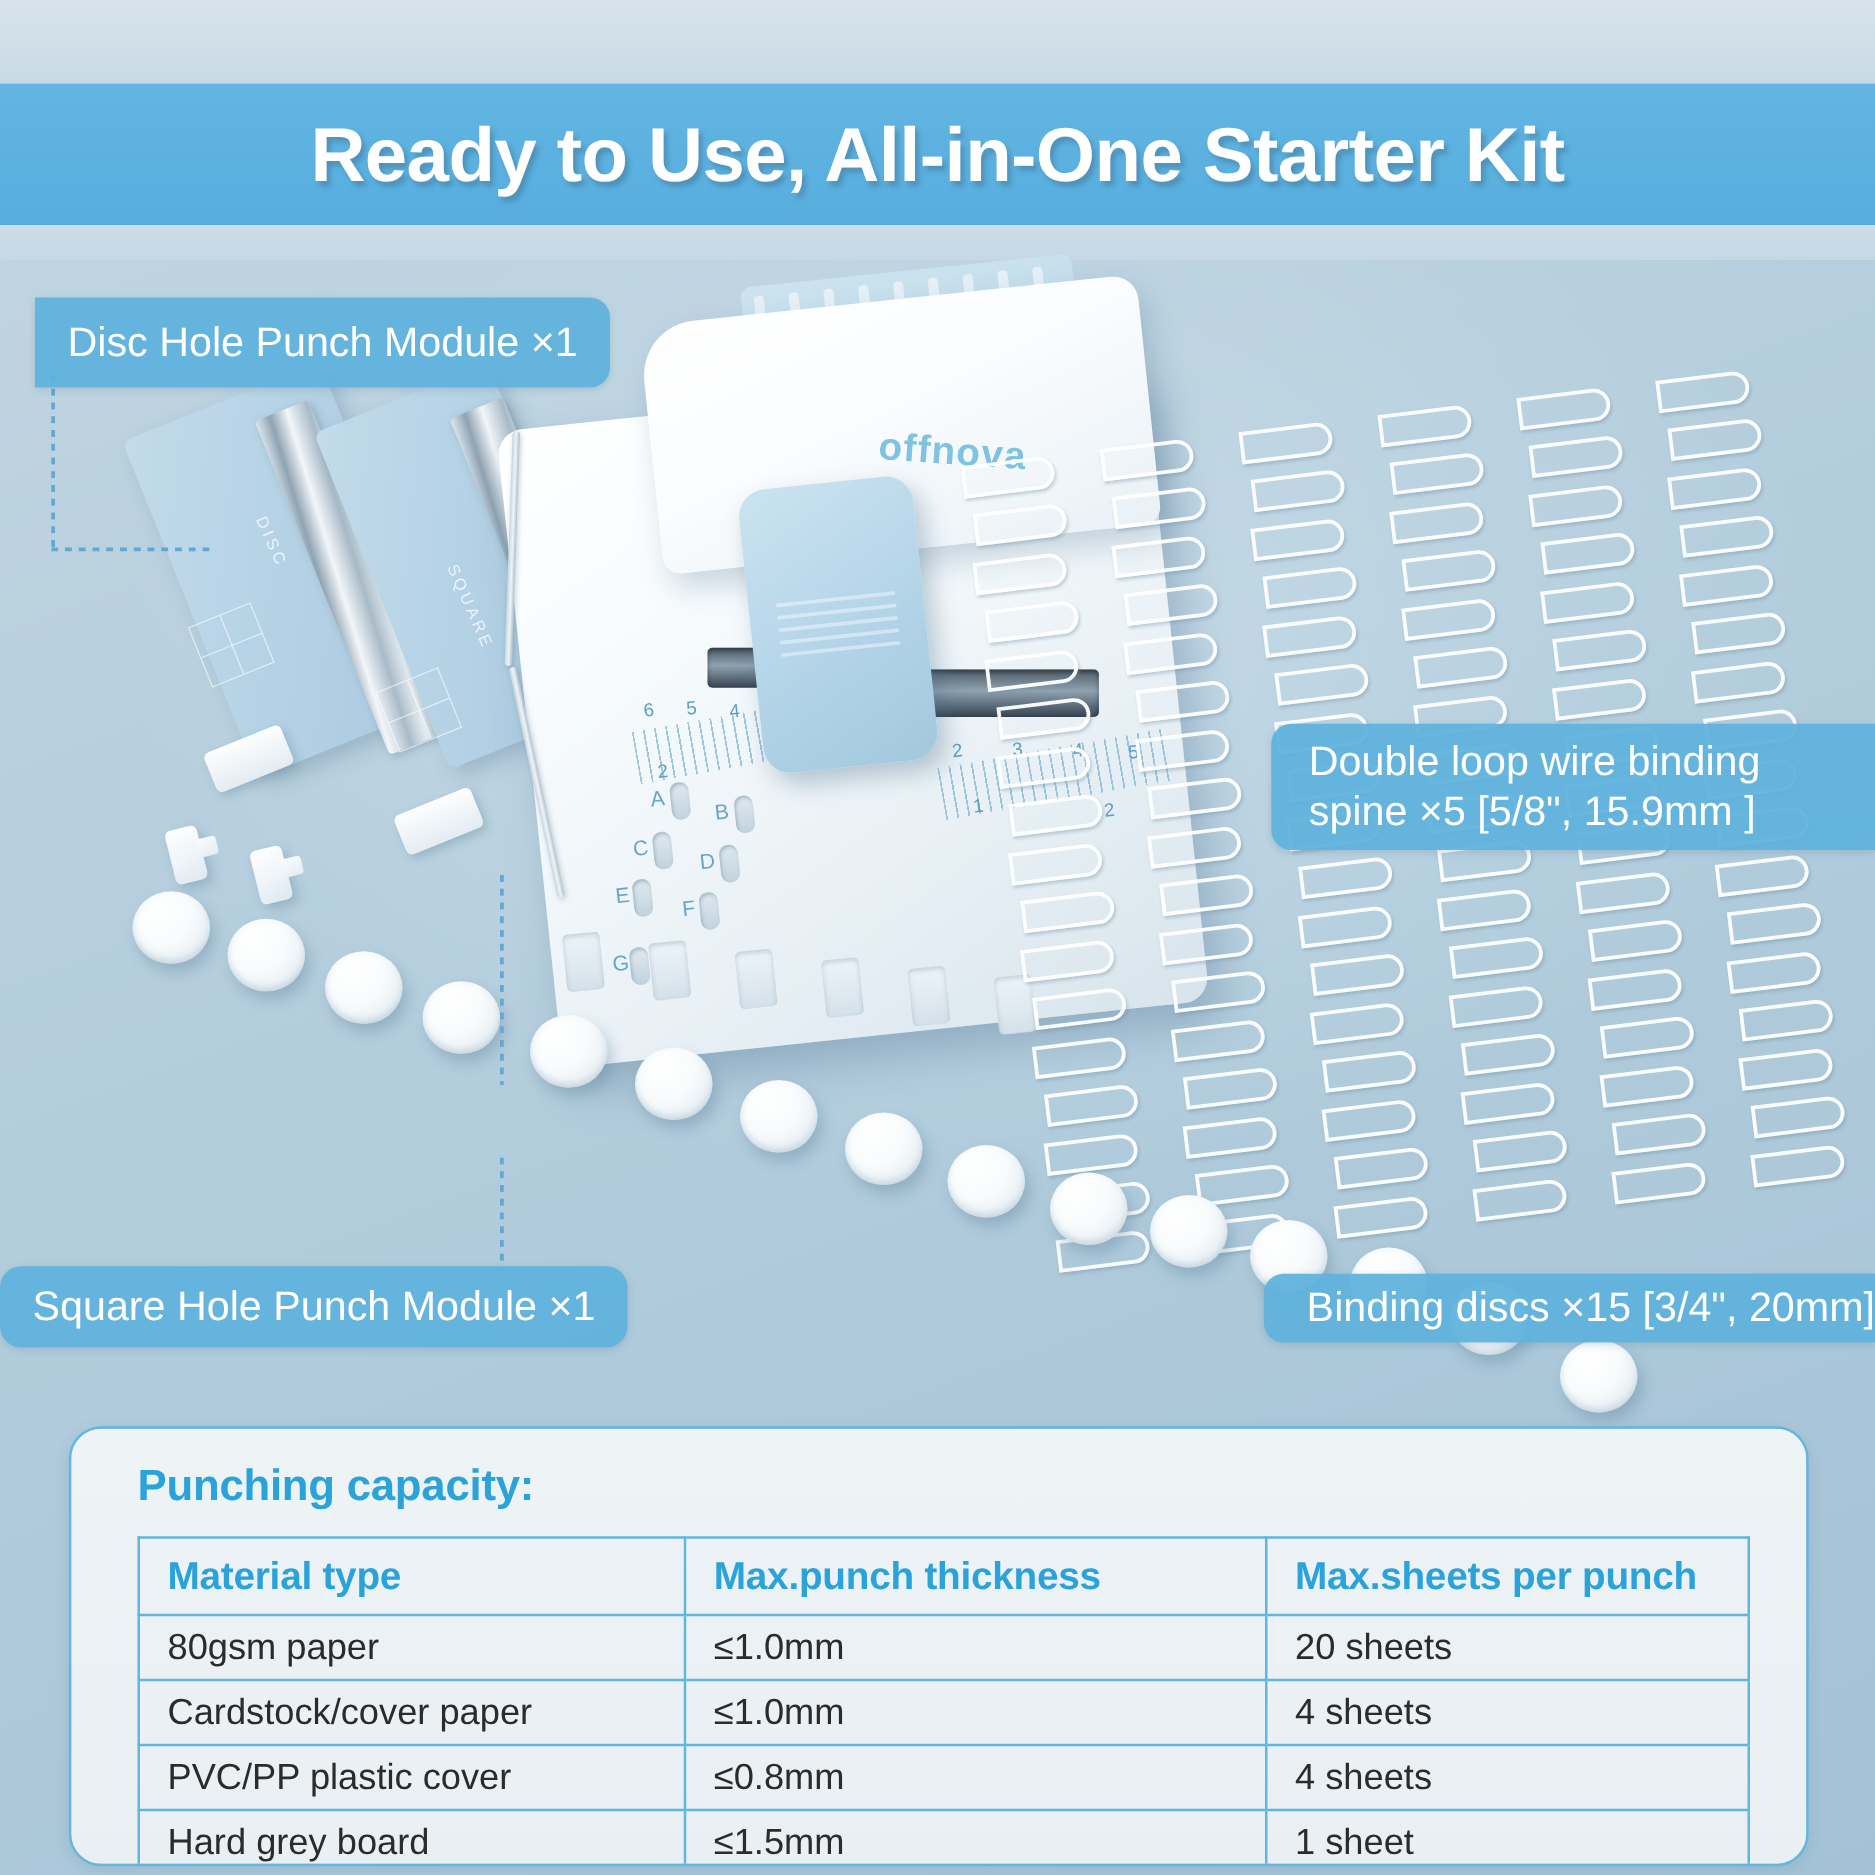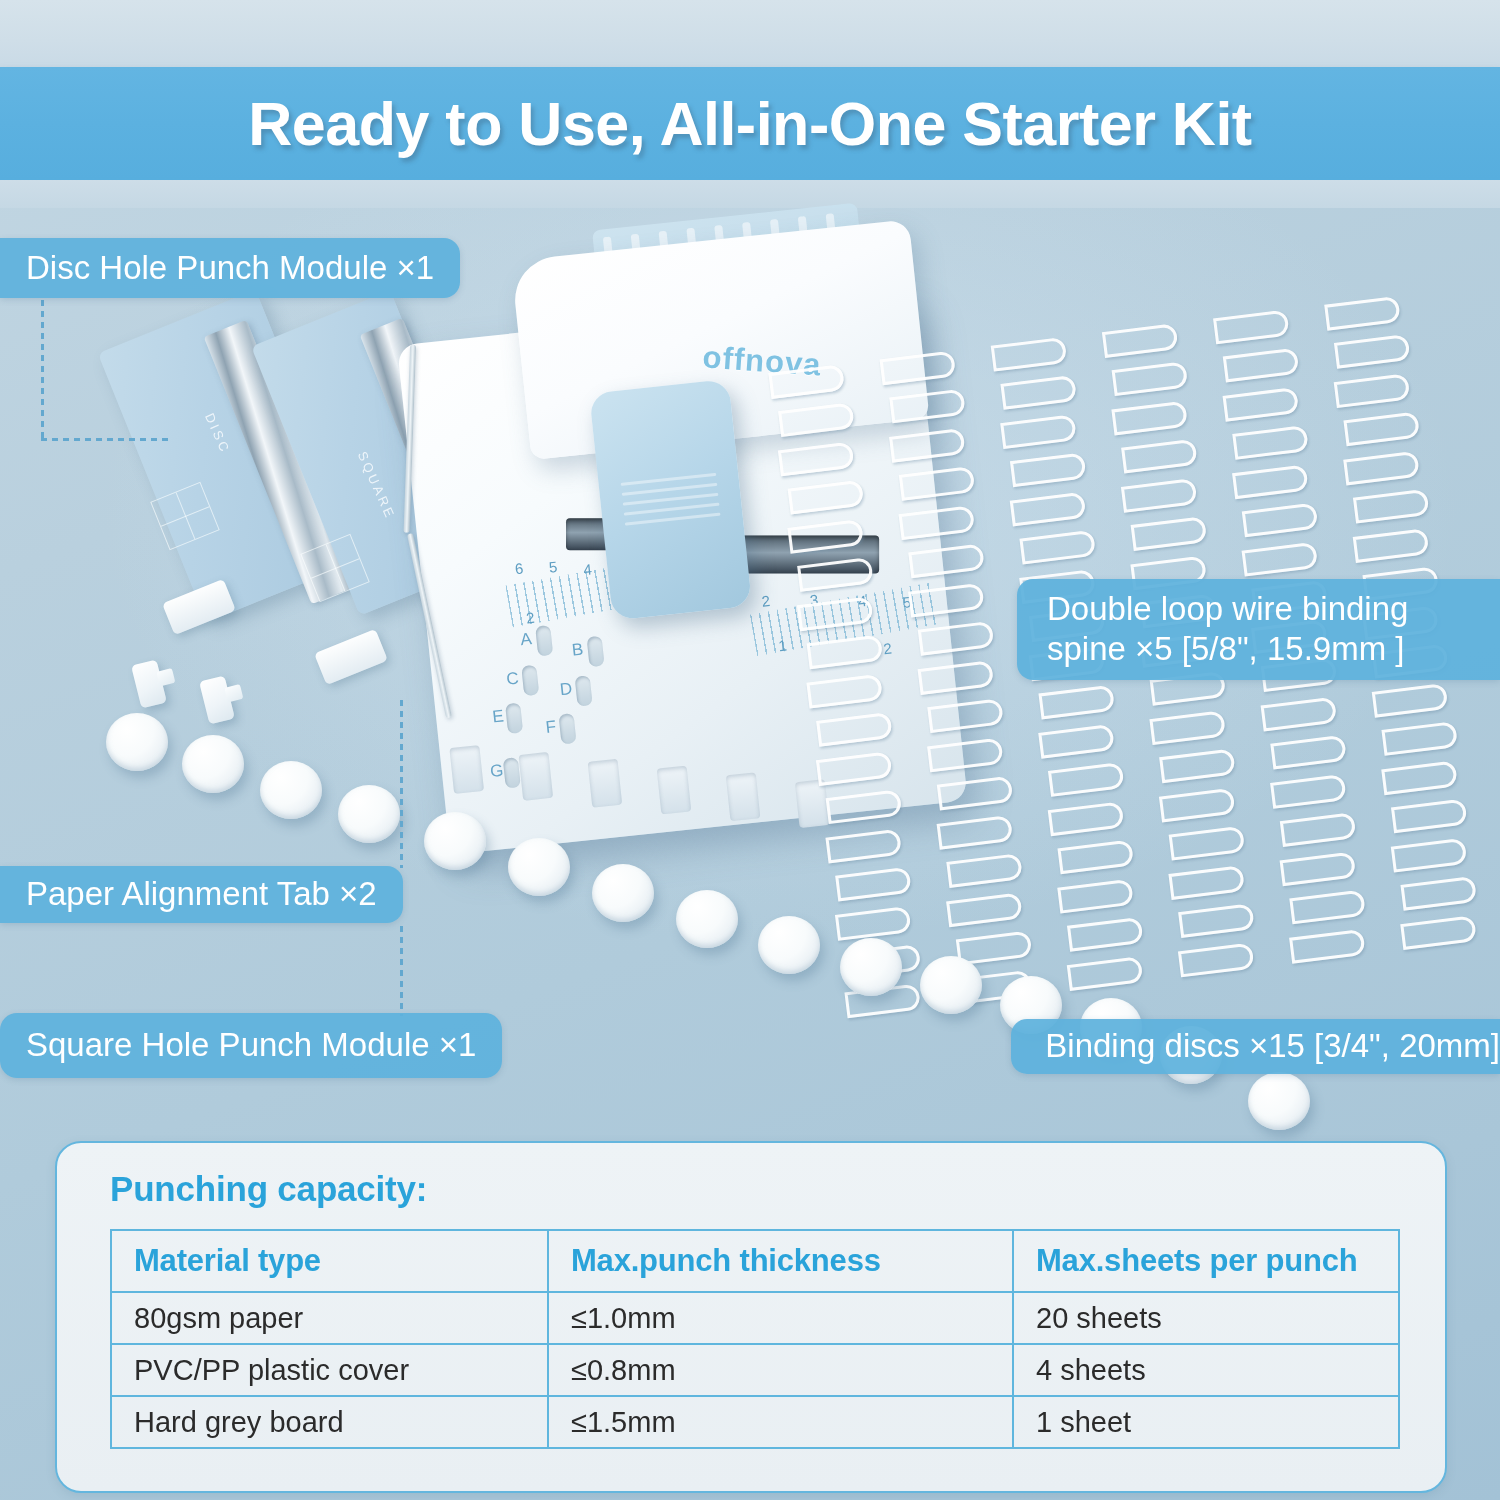--- a/index.html
+++ b/index.html
@@ -251,21 +251,21 @@
     font-size: 33px;
     line-height: 1.22;
     padding: 9px 26px;
     white-space: nowrap;
     box-shadow: 0 2px 6px rgba(70,110,140,0.20);
   }
   .label.left  { left: 0; border-radius: 0 16px 16px 0; }
   .label.right { right: 0; border-radius: 16px 0 0 16px; justify-content: flex-start; }
   .label.two-line { display: block; white-space: normal; }
 
-  #label-disc-module   { top: 238px;  height: 60px; }
+  #label-disc-module   { top: 238px;  height: 72px; margin-left: 28px; }
   #label-paper-tab     { top: 866px;  height: 57px; }
   #label-square-module { top: 1013px; height: 65px; border-radius: 17px; }
   #label-wire-spine    { top: 579px;  width: 483px; padding: 10px 0 10px 30px; }
   #label-binding-discs { top: 1019px; height: 55px; padding: 6px 0 6px 34px; }
 
   
   .spec-card {
     position: absolute;
     left: 55px; top: 1141px; width: 1392px; height: 352px;
     background: linear-gradient(180deg, #eef3f6 0%, #e9eff3 100%);
@@ -539,23 +539,20 @@
 
   <div class="dot-v" style="left:41px;  top:300px; height:140px"></div>
   <div class="dot-h" style="left:41px;  top:438px; width:128px"></div>
   <div class="dot-v" style="left:400px; top:700px; height:168px"></div>
   <div class="dot-v" style="left:400px; top:926px; height:90px"></div>
 
   <div class="label left" id="label-disc-module">
     <span>Disc Hole Punch Module ×1</span>
   </div>
 
-  <div class="label left" id="label-paper-tab">
-    <span>Paper Alignment Tab ×2</span>
-  </div>
 
   <div class="label left" id="label-square-module">
     <span>Square Hole Punch Module ×1</span>
   </div>
 
   <div class="label right two-line" id="label-wire-spine">
     <div>Double loop wire binding</div>
     <div>spine ×5 [5/8", 15.9mm ]</div>
   </div>
 
@@ -579,20 +576,25 @@
           <th>Max.sheets per punch</th>
         </tr>
       </thead>
       <tbody>
         <tr>
           <td>80gsm paper</td>
           <td>≤1.0mm</td>
           <td>20 sheets</td>
         </tr>
         <tr>
+          <td>Cardstock/cover paper</td>
+          <td>≤1.0mm</td>
+          <td>4 sheets</td>
+        </tr>
+        <tr>
           <td>PVC/PP plastic cover</td>
           <td>≤0.8mm</td>
           <td>4 sheets</td>
         </tr>
         <tr>
           <td>Hard grey board</td>
           <td>≤1.5mm</td>
           <td>1 sheet</td>
         </tr>
       </tbody>

